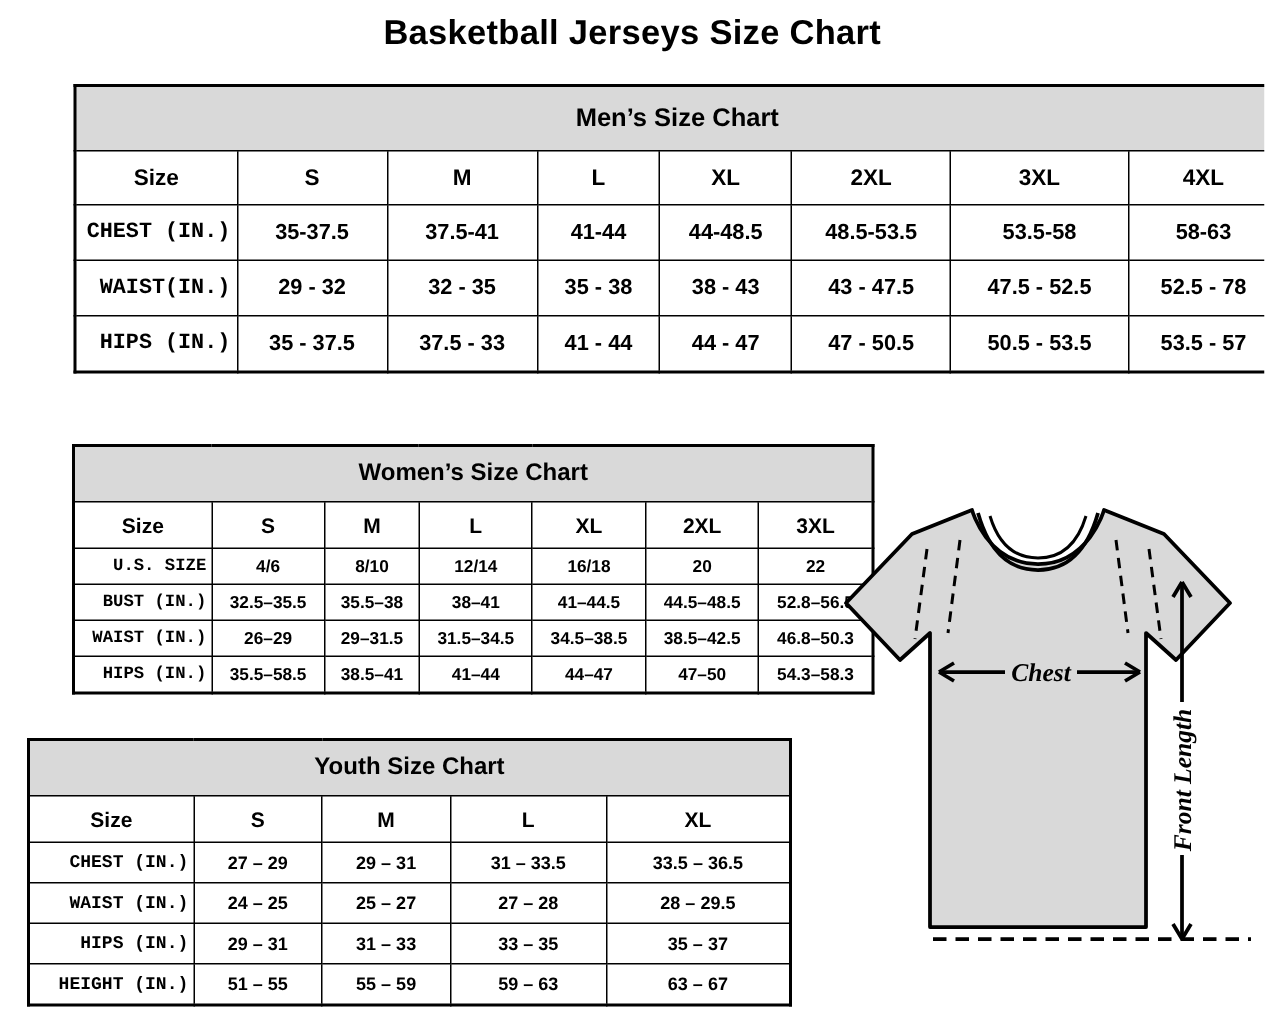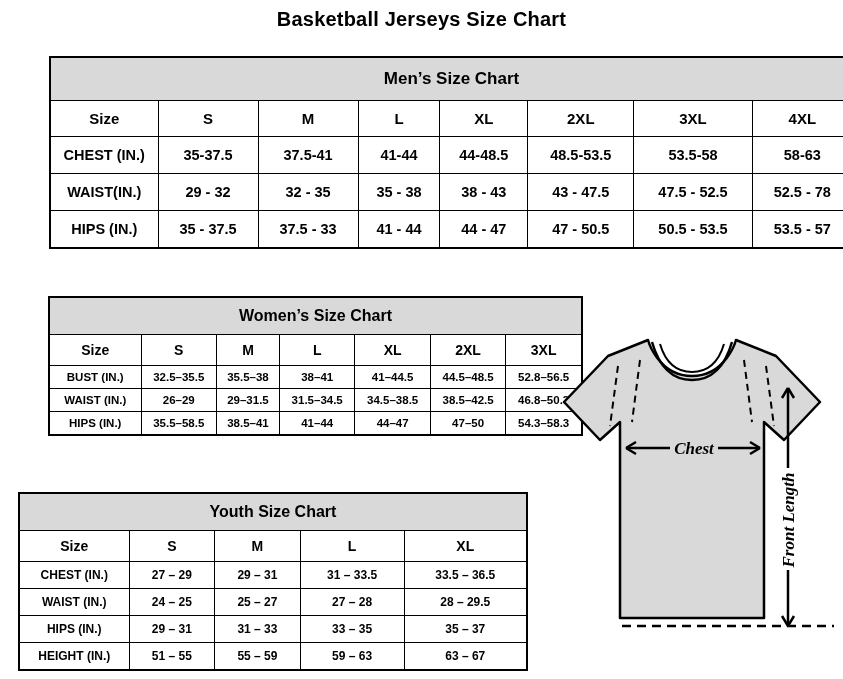--- a/index.html
+++ b/index.html
@@ -12,21 +12,21 @@
   }
   #page {
     position: relative;
     width: 843px;
     height: 679px;
     background: #ffffff;
     overflow: hidden;
   }
   .page-title {
     text-align: center;
-    font-size: 20px;
+    font-size: 23px;
     font-weight: bold;
     letter-spacing: 0.2px;
     padding-top: 8px;
     padding-bottom: 8px;
   }
 
   
   table.chart {
     border-collapse: collapse;
     border: 2px solid #000;
@@ -49,21 +49,22 @@
     font-size: 14px;
     font-weight: bold;
     padding: 8px 4px;
   }
   .data-row td {
     font-size: 13.5px;
     font-weight: bold;
     padding: 8px 4px;
   }
   .data-row td.label {
-    text-align: center;
+    text-align: right;
+    font-family: Liberation Mono, monospace;
   }
 
   
   #mens-wrap {
     position: absolute;
     left: 18px;
     top: 56px;
     width: 805px;
     margin-left: 31px;
   }
@@ -202,20 +203,29 @@
         <tr class="header-row">
           <td>Size</td>
           <td>S</td>
           <td>M</td>
           <td>L</td>
           <td>XL</td>
           <td>2XL</td>
           <td>3XL</td>
         </tr>
         <tr class="data-row">
+          <td class="label">U.S. SIZE</td>
+          <td>4/6</td>
+          <td>8/10</td>
+          <td>12/14</td>
+          <td>16/18</td>
+          <td>20</td>
+          <td>22</td>
+        </tr>
+        <tr class="data-row">
           <td class="label">BUST  (IN.)</td>
           <td>32.5–35.5</td>
           <td>35.5–38</td>
           <td>38–41</td>
           <td>41–44.5</td>
           <td>44.5–48.5</td>
           <td>52.8–56.5</td>
         </tr>
         <tr class="data-row">
           <td class="label">WAIST  (IN.)</td>

